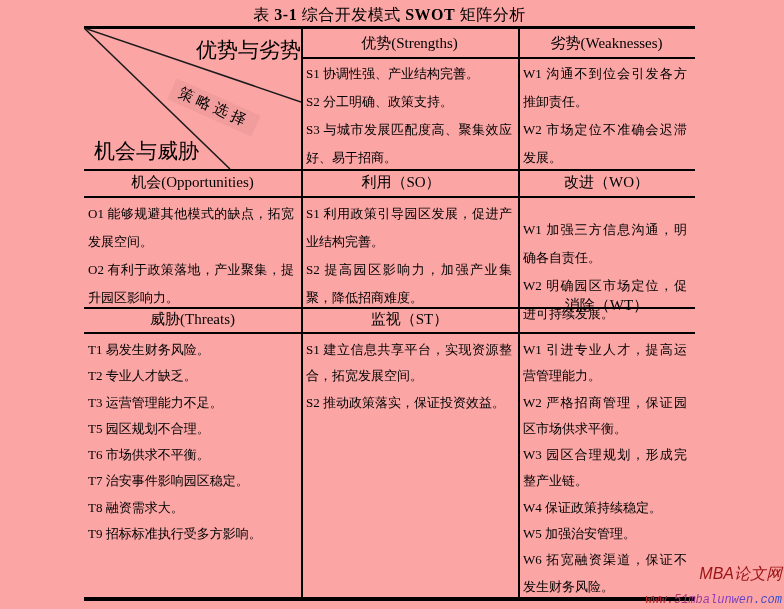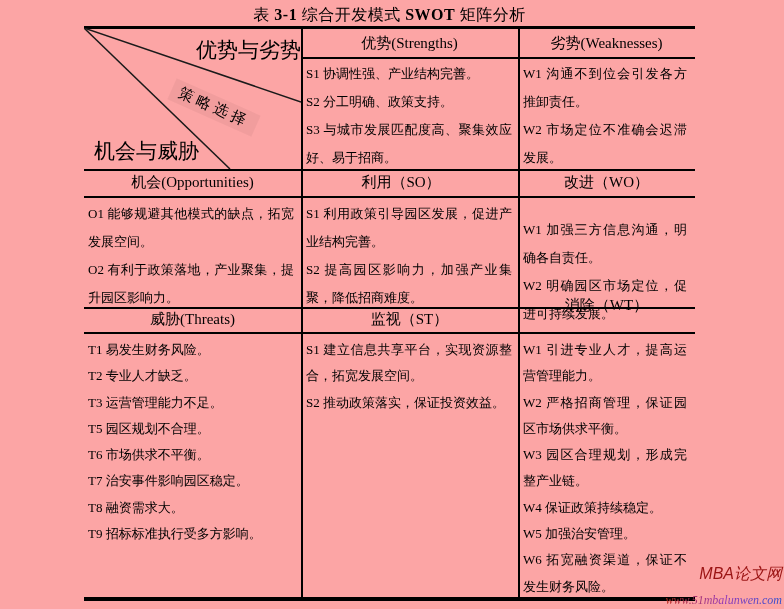--- a/index.html
+++ b/index.html
@@ -56,21 +56,21 @@
     right: 2px; top: 564px;
     font-family: "Liberation Sans", "DejaVu Sans", sans-serif;
     font-weight: normal; font-style: italic;
     font-size: 16px;
     color: #9b1414;
     white-space: nowrap;
   }
   .wm-url {
     position: absolute;
     right: 2px; top: 593px;
-    font-family: Liberation Serif, serif;
+    font-family: Liberation Mono, monospace;
     font-style: italic;
     font-size: 12px;
     background: linear-gradient(90deg, #c03020, #9238b8, #2e4fd0);
     -webkit-background-clip: text;
     background-clip: text;
     -webkit-text-fill-color: transparent;
     color: #9238b8;
     white-space: nowrap;
   }
 </style>

